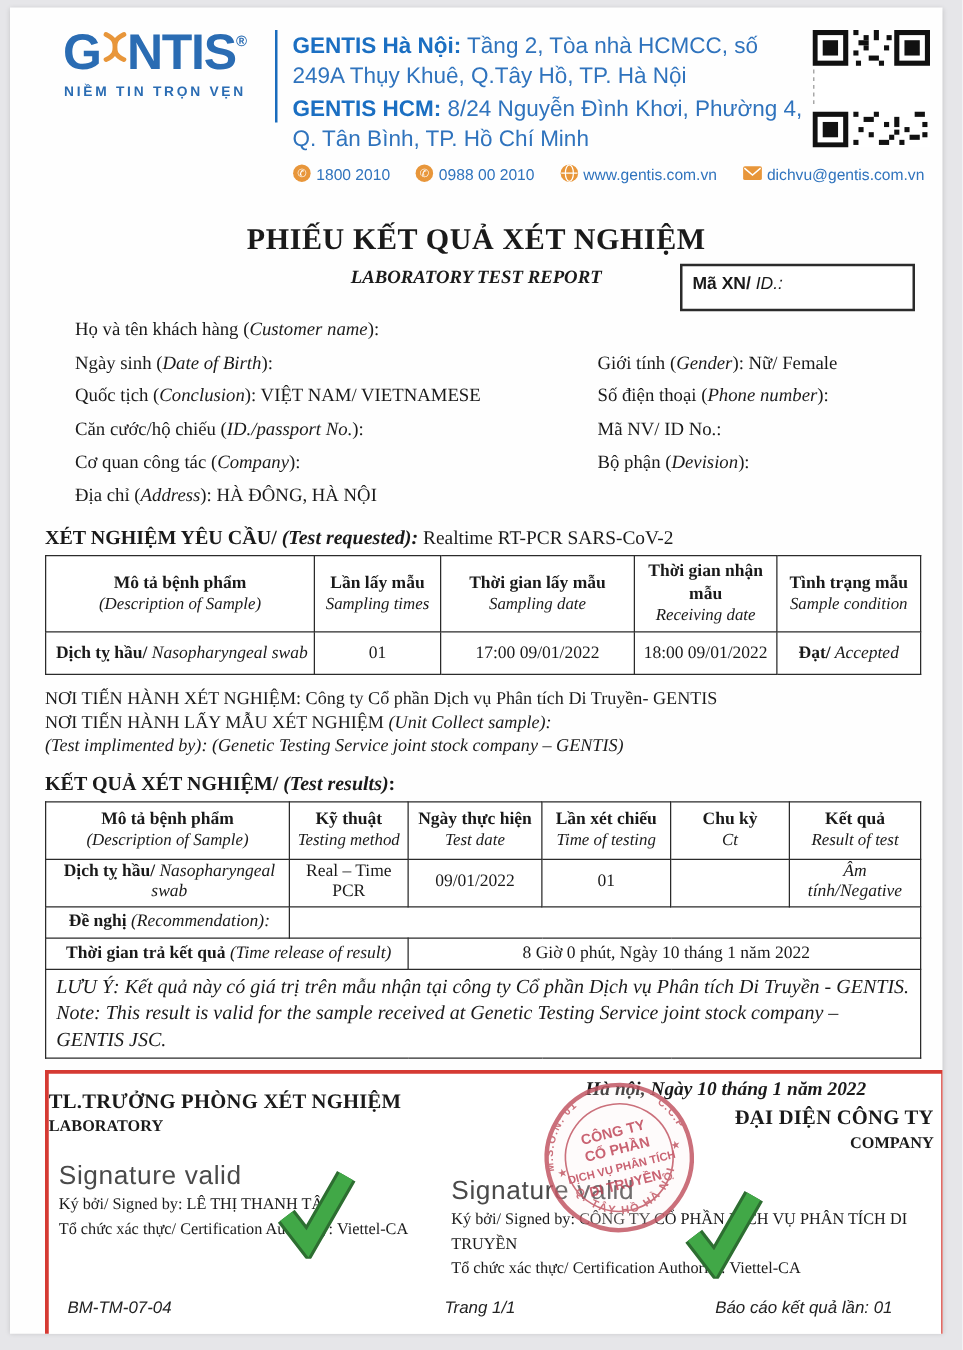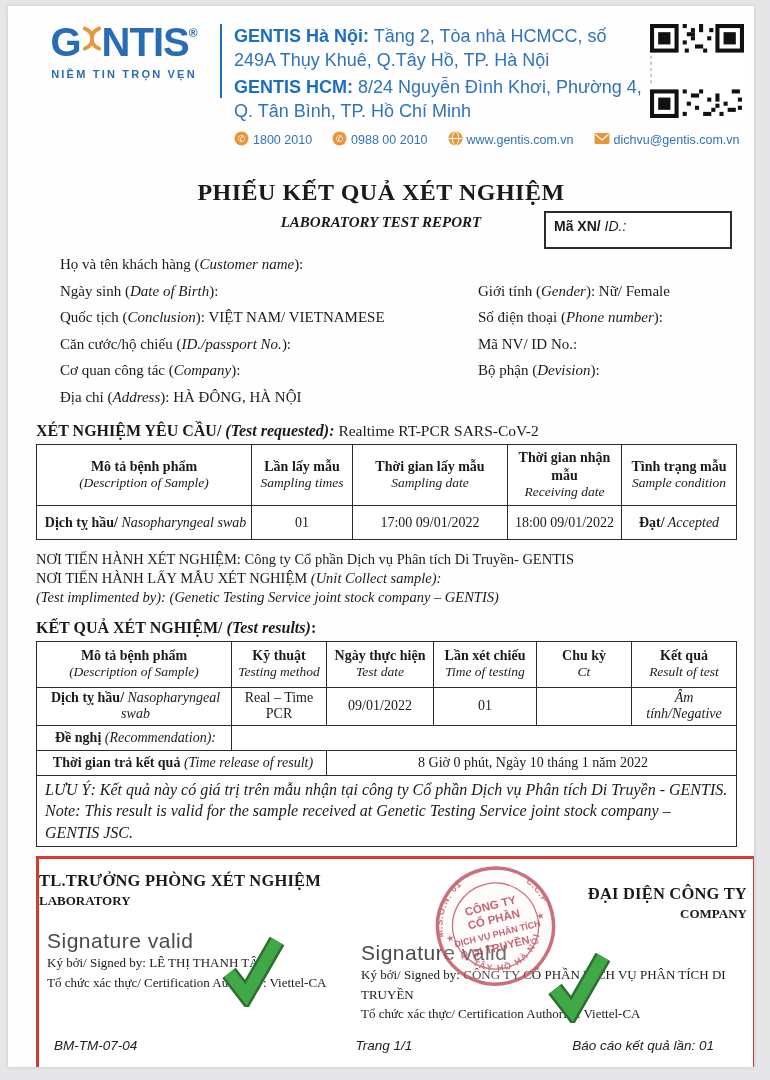--- a/index.html
+++ b/index.html
@@ -332,20 +332,21 @@
     <tr style="height:40px">
       <td class="note-cell" colspan="6">
         <div>LƯU Ý: Kết quả này có giá trị trên mẫu nhận tại công ty Cổ phần Dịch vụ Phân tích Di Truyền - GENTIS.</div>
         <div>Note: This result is valid for the sample received at  Genetic Testing Service joint stock company – GENTIS JSC.</div>
       </td>
     </tr>
   </tbody>
     </table>
 
   <div class="sig-box">
+    <div class="date-line">Hà nội, Ngày 10 tháng 1 năm 2022</div>
 
     <div class="sig-head-left">
       <div class="sig-title">TL.TRƯỞNG PHÒNG XÉT NGHIỆM</div>
       <div class="sig-sub">LABORATORY</div>
     </div>
     <div class="sig-head-right">
       <div class="sig-title">ĐẠI DIỆN CÔNG TY</div>
       <div class="sig-sub">COMPANY</div>
     </div>
 

